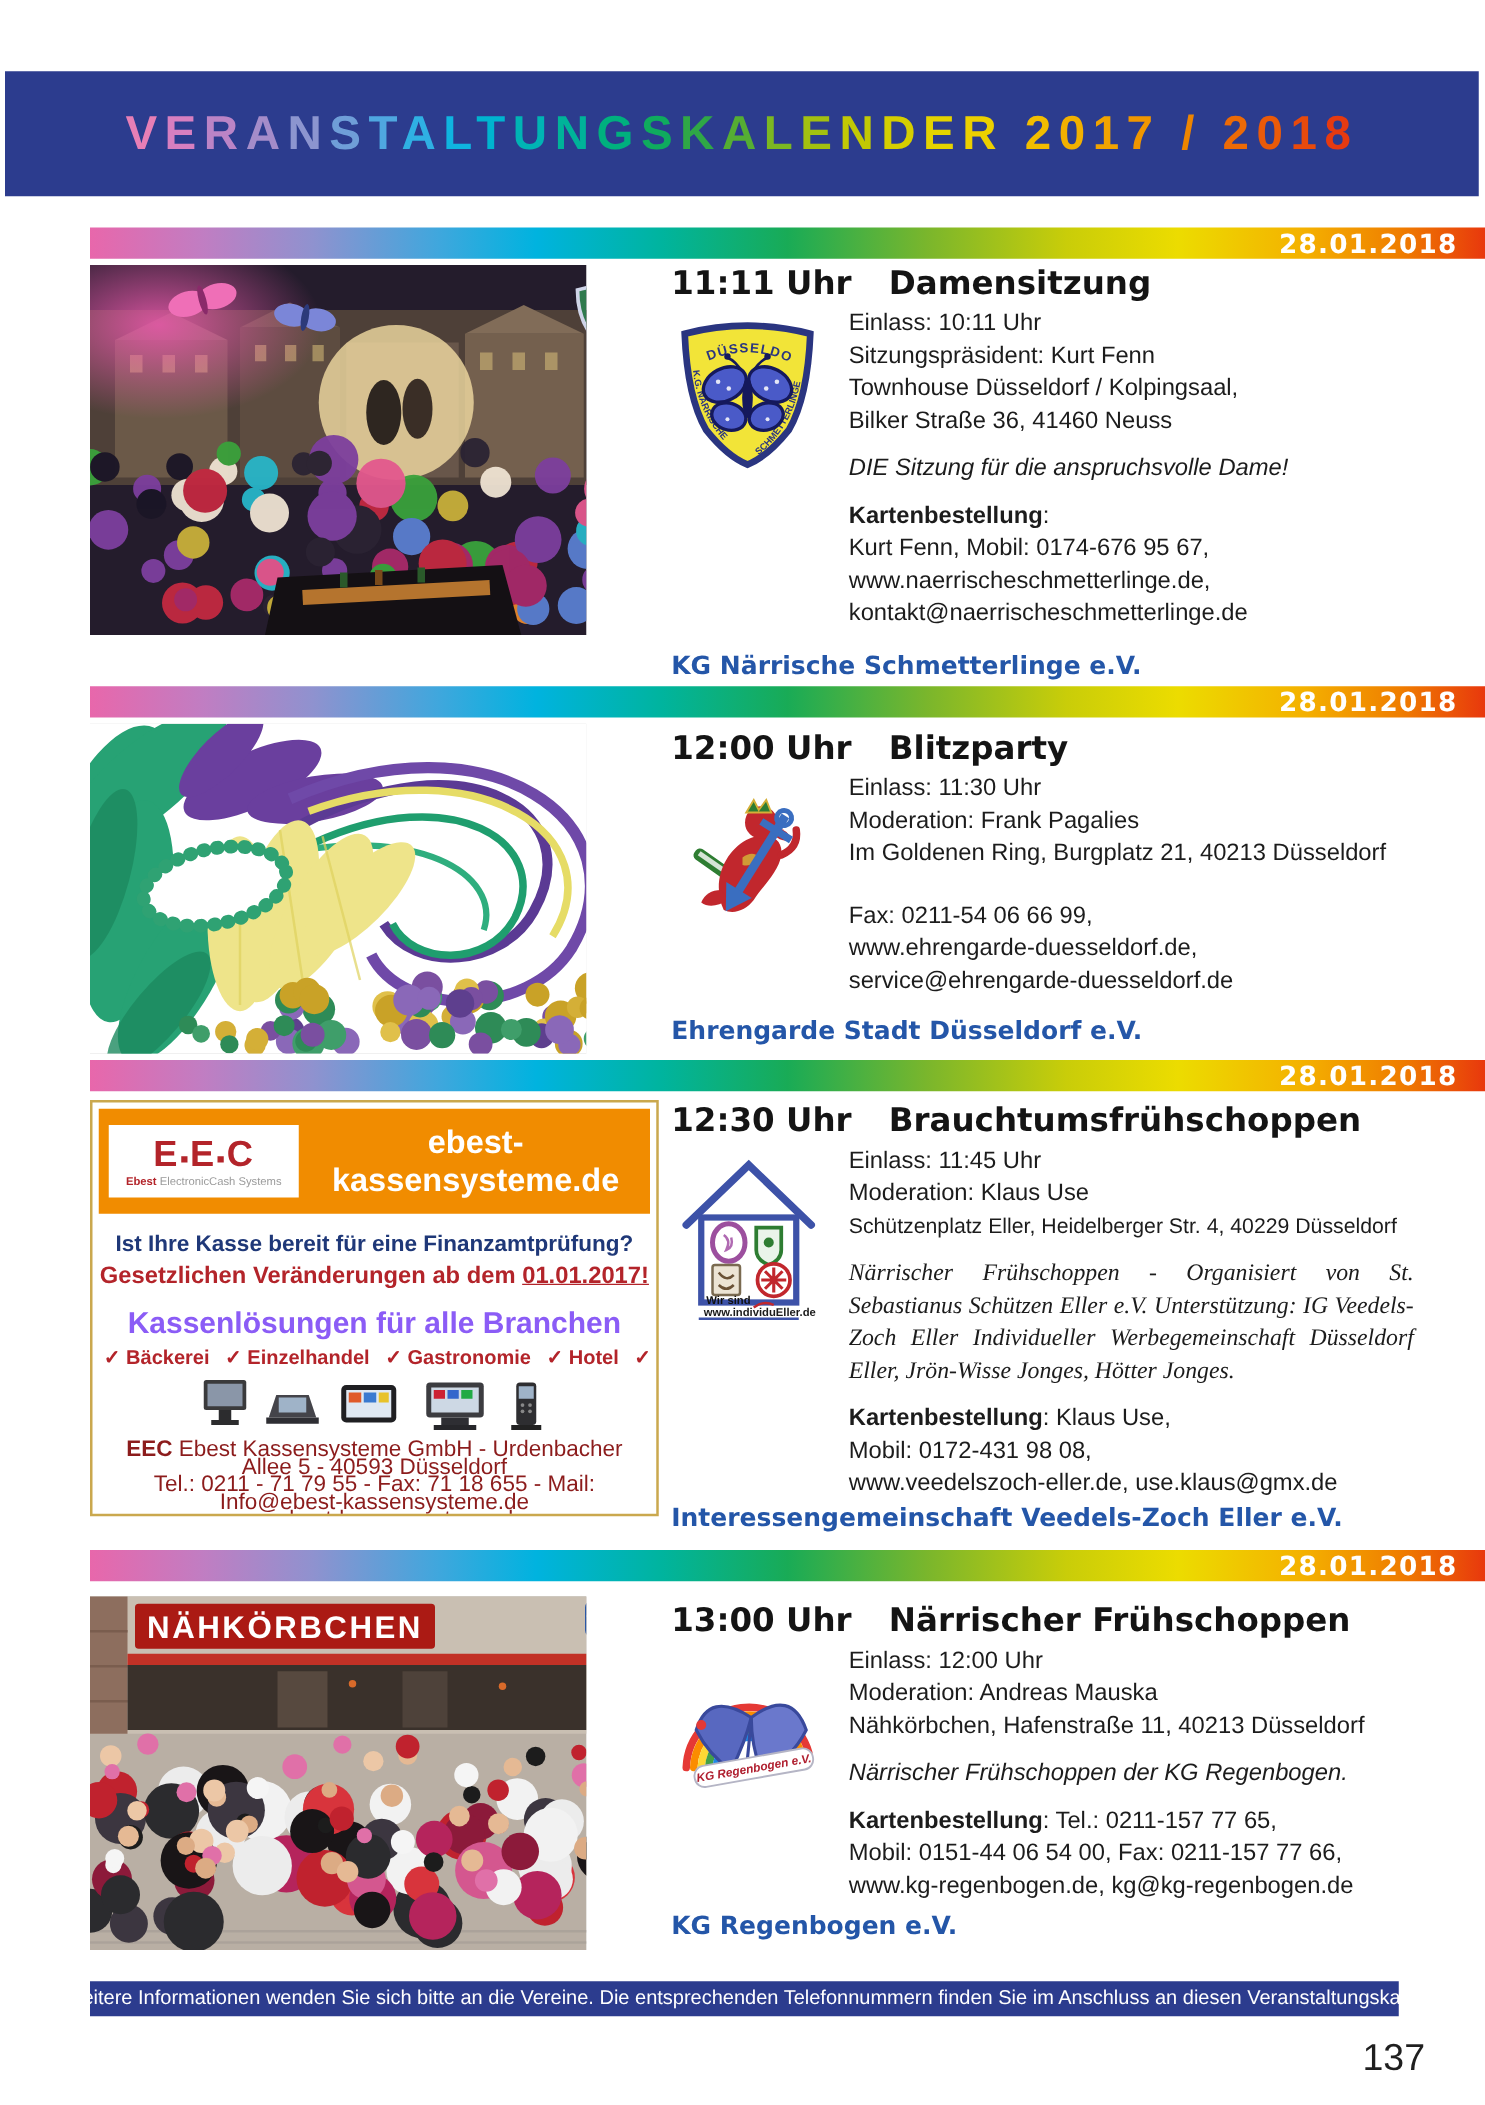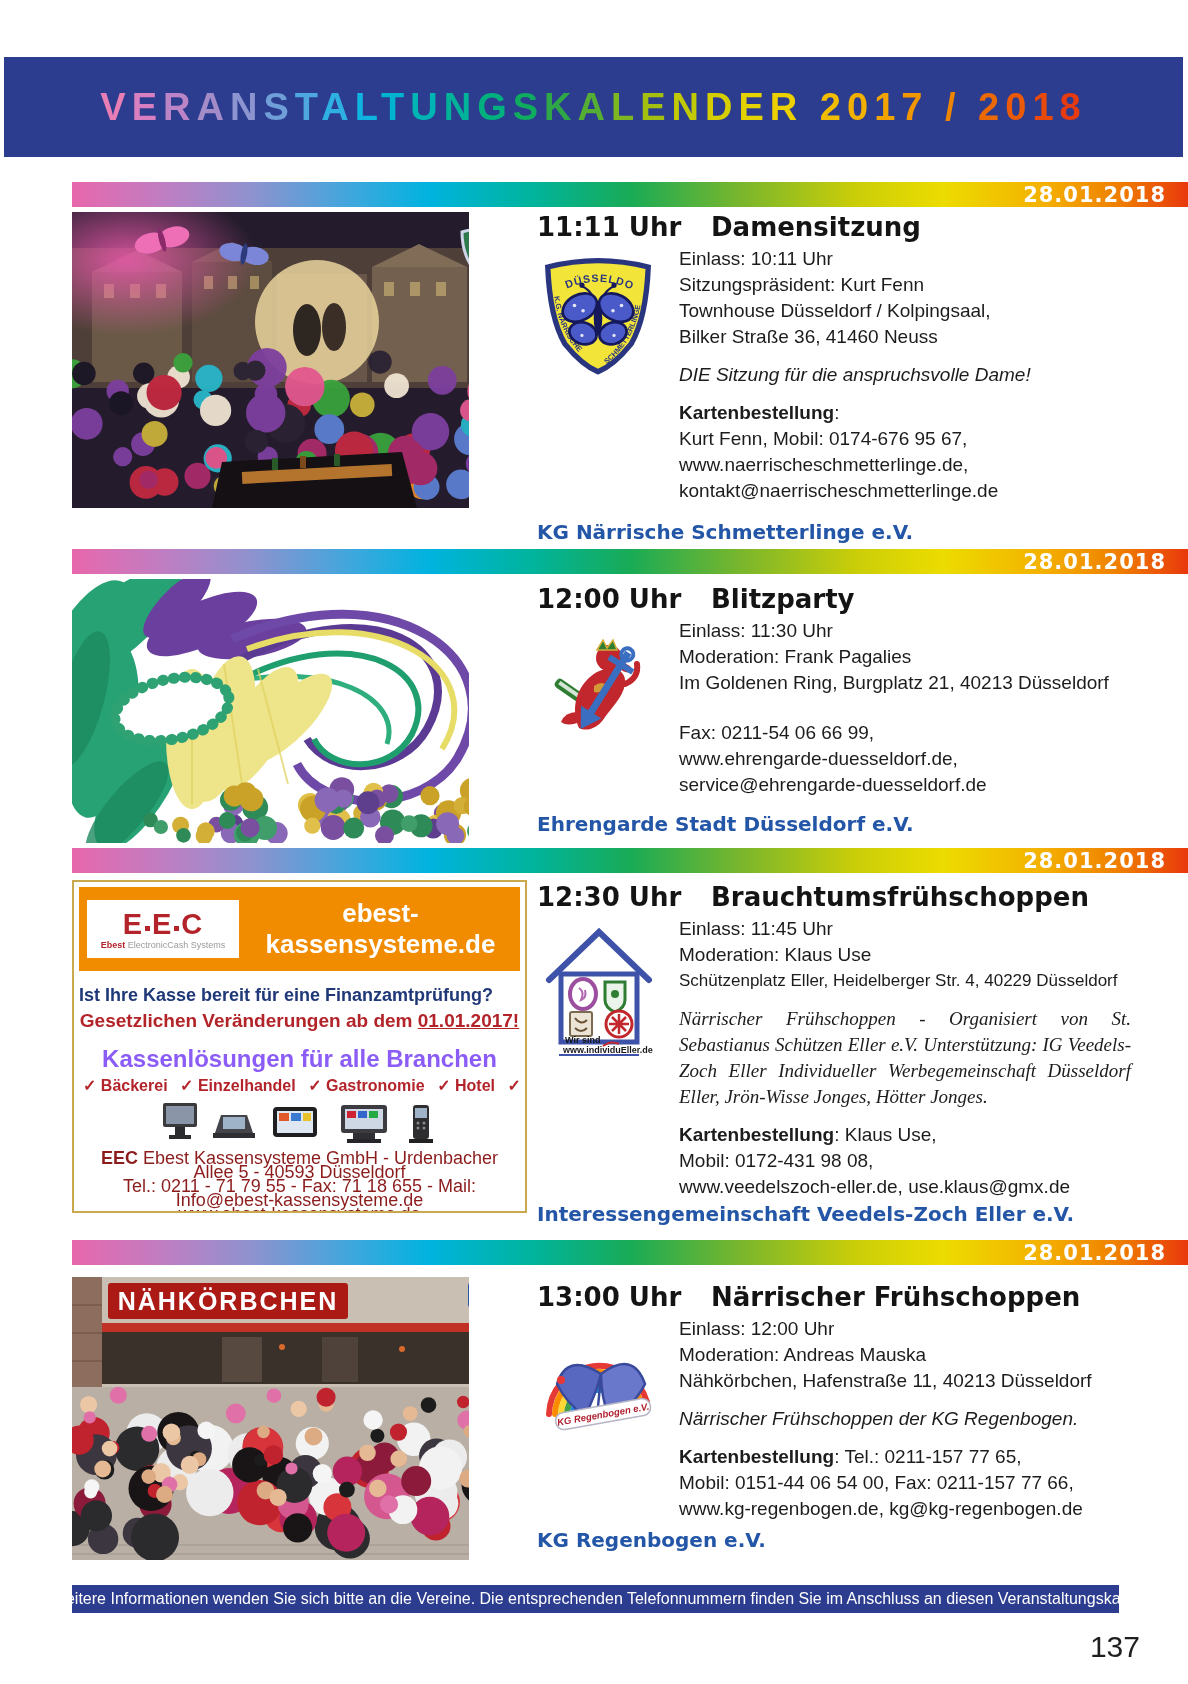--- a/index.html
+++ b/index.html
@@ -36,21 +36,21 @@
   
   .ad{position:absolute;left:72px;top:880px;width:455px;height:333px;border:2px solid #caa84e;background:#fff;box-sizing:border-box;padding:5px;display:flex;flex-direction:column;overflow:hidden;}
   .ad-top{background:#f18c00;height:84px;flex:0 0 84px;display:flex;align-items:center;padding:0 8px;gap:10px;}
   .ad-logo-box{background:#fff;width:152px;height:58px;flex:0 0 152px;display:flex;flex-direction:column;align-items:center;justify-content:center;}
   .ad-logo-name{font-weight:bold;font-size:29px;line-height:30px;color:#b3242a;letter-spacing:1px;}
   .ad-logo-name .dot{display:inline-block;width:5px;height:5px;background:#b3242a;margin:0 2px 3px;}
   .ad-logo-sub{font-size:9px;color:#9a9a9a;margin-top:1px;}
   .ad-logo-sub b{color:#b3242a;}
   .ad-domain{flex:1;text-align:center;color:#fff;font-weight:bold;font-size:26px;}
   .ad-rule{height:5px;background:#8c1c1c;margin-top:6px;}
-  .ad-question{color:#1f3878;font-weight:bold;font-size:18px;margin-top:8px;}
+  .ad-question{color:#1f3878;font-weight:bold;font-size:18px;text-align:center;margin-top:8px;}
   .ad-law{color:#b3242a;font-weight:bold;font-size:19px;text-align:center;margin-top:4px;}
   .ad-law .u{text-decoration:underline;}
   .ad-solutions{color:#8b5cf6;font-weight:bold;font-size:24px;text-align:center;margin-top:7px;}
   .ad-branches{color:#b3242a;font-weight:bold;font-size:16px;text-align:center;margin-top:3px;white-space:nowrap;}
   .ad-branches .br{margin:0 4px;}
   .ad-devices{display:flex;justify-content:center;align-items:flex-end;margin-top:4px;height:48px;flex:0 0 48px;}
   .ad-footer{text-align:center;color:#8c1c1c;font-size:18px;line-height:14px;margin-top:4px;}
   .ad-footer b{font-weight:bold;}
 
   

